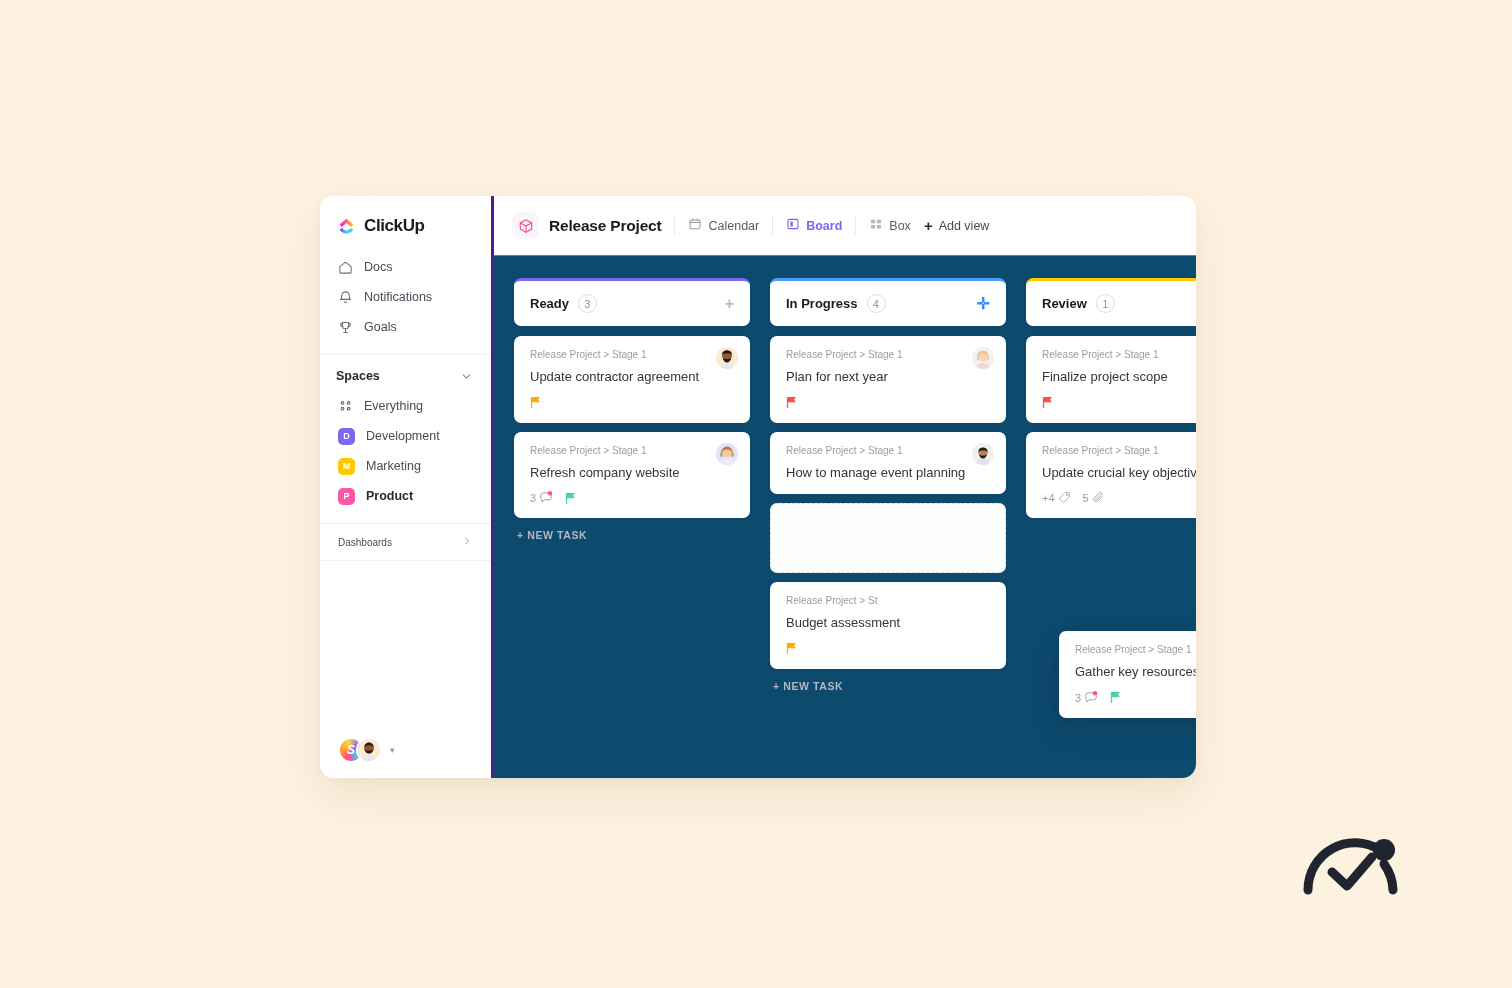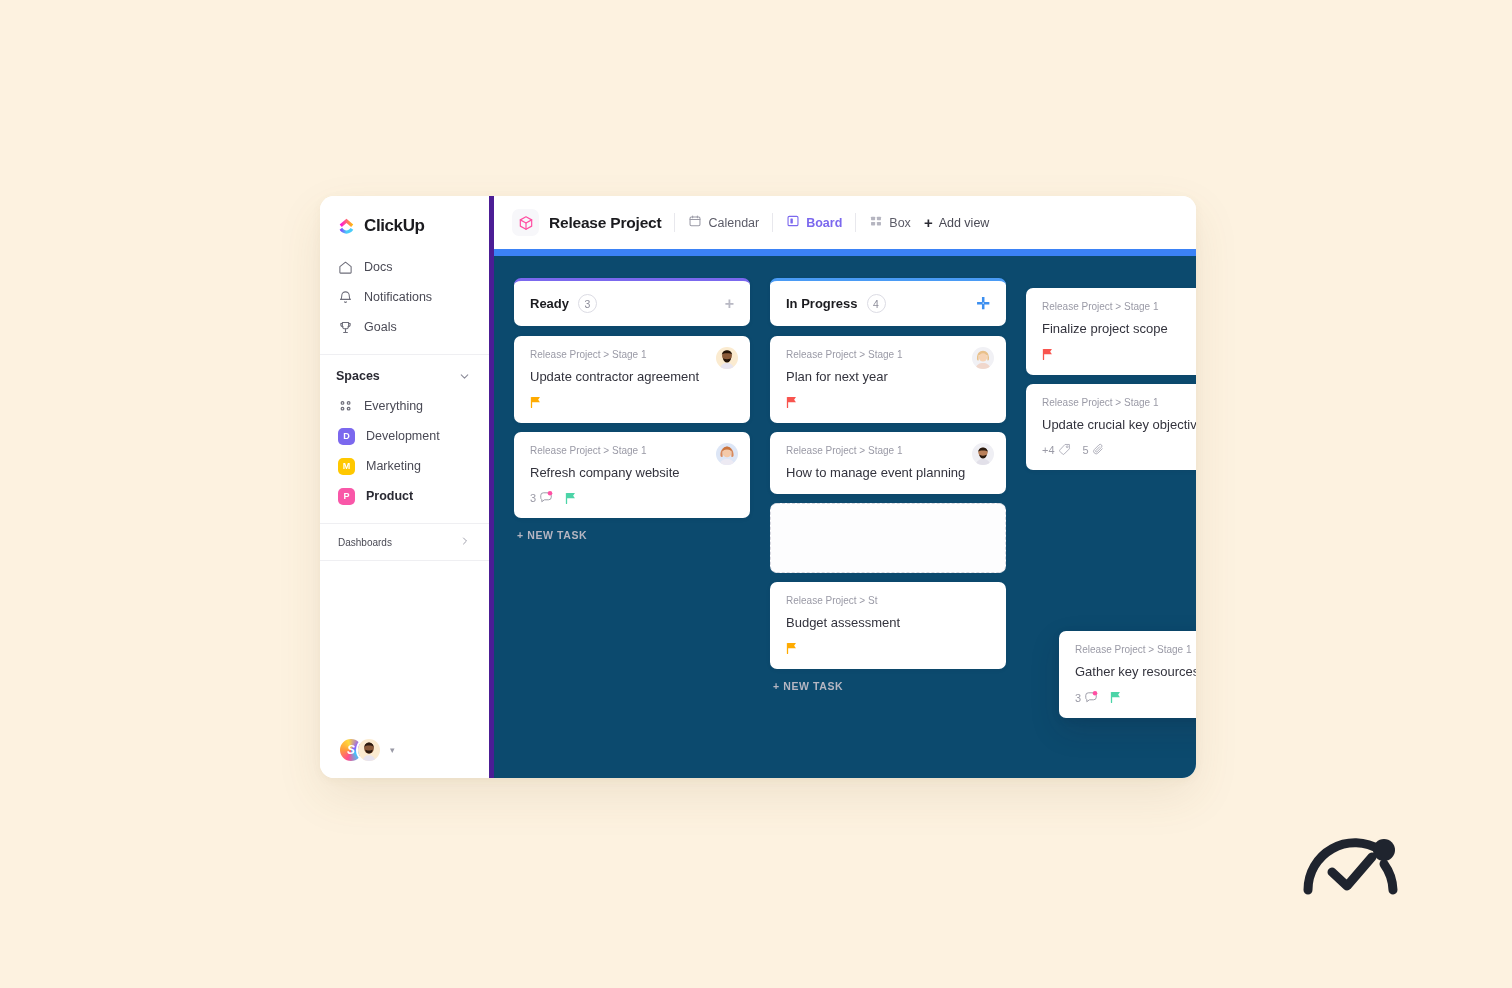--- a/index.html
+++ b/index.html
@@ -20,21 +20,21 @@
     border-radius: 14px;
     box-shadow: 0 18px 46px rgba(120, 95, 45, 0.10), 0 2px 10px rgba(120,95,45,0.05);
     display: flex;
     overflow: hidden;
   }
 
   
   .sidebar {
     width: 174px; flex: 0 0 174px;
     background: #ffffff;
-    border-right: 5px solid #4c1d95;
+    border-right: 3px solid #4c1d95;
     display: flex; flex-direction: column;
     position: relative;
   }
   .logo-row { display: flex; align-items: center; gap: 7px; padding: 20px 0 16px 18px; }
   .logo-mark { width: 19px; height: 19px; position: relative; }
   .logo-text { font-size: 17px; font-weight: 700; color: #1B1B1F; letter-spacing: -0.4px; }
 
   .nav-list { padding: 0 10px; }
   .nav-item {
     display: flex; align-items: center; gap: 11px;
@@ -88,21 +88,21 @@
   }
   .caret-sm { margin-left: 8px; color: #9A9AA6; font-size: 9px; }
 
   
   .main { flex: 1 1 auto; display: flex; flex-direction: column; min-width: 0; background: #fff; }
 
   .topbar {
     height: 60px; flex: 0 0 60px;
     display: flex; align-items: center; gap: 0;
     padding: 0 16px 0 18px;
-    border-bottom: 7px solid #3b82f6;
+    border-bottom: 1px solid #3b82f6;
   }
   .proj-icon {
     width: 27px; height: 27px; border-radius: 7px; background: #F7F7FA;
     display: flex; align-items: center; justify-content: center; margin-right: 10px;
   }
   .proj-title { font-size: 15.5px; font-weight: 700; color: #1B1B1F; letter-spacing: -0.2px; }
   .vsep { width: 1px; height: 19px; background: #E8E8ED; margin: 0 13px; }
   .view-tab {
     display: flex; align-items: center; gap: 6px;
     font-size: 12.5px; color: #5C5C68; cursor: pointer; white-space: nowrap;
@@ -488,20 +488,24 @@
                     </svg>
                 </span>
               </div>
             </div>
           </div>
 
           <div class="new-task">+ NEW TASK</div>
         </div>
 
         <div class="column">
+          <div class="col-head" style="border-top-color:#FFC800">
+            <span class="col-name">Review</span>
+            <span class="col-count">1</span>
+          </div>
 
           <div class="cards">
             <div class="card">
               <div class="card-bc">Release Project &gt; Stage 1</div>
               <div class="card-title">Finalize project scope</div>
               <div class="card-meta">
                 <span>
                   <svg class="flag" viewBox="0 0 14 15">
                       <path d="M2 1.2h9.6l-2.1 3 2.1 3H2Z" fill="#F8544E"></path>
                       <rect x="1" y="1" width="1.5" height="13" rx="0.7" fill="#F8544E"></rect>

